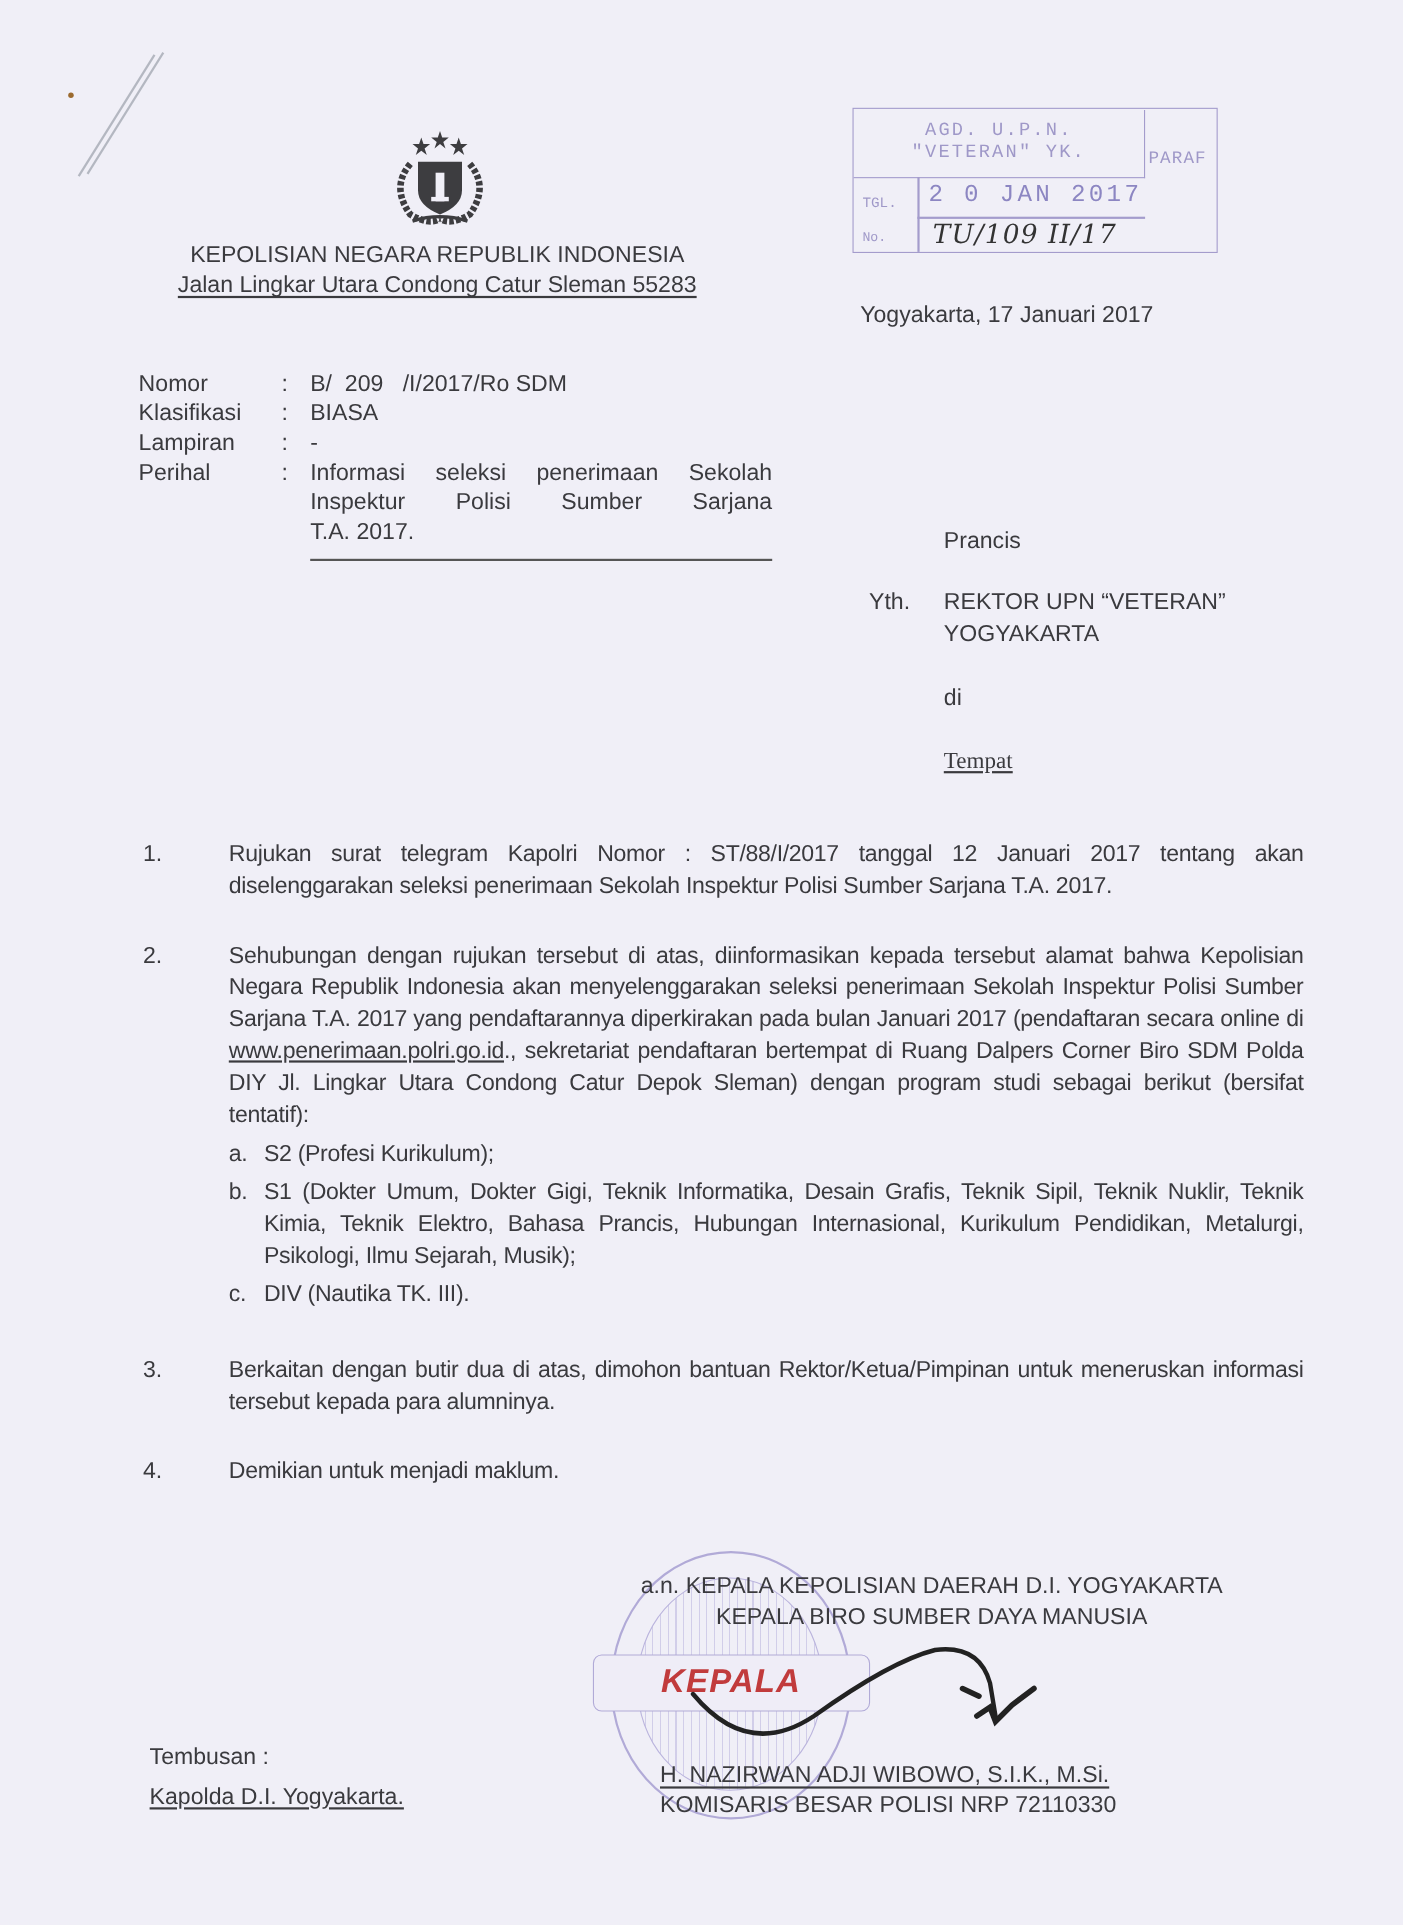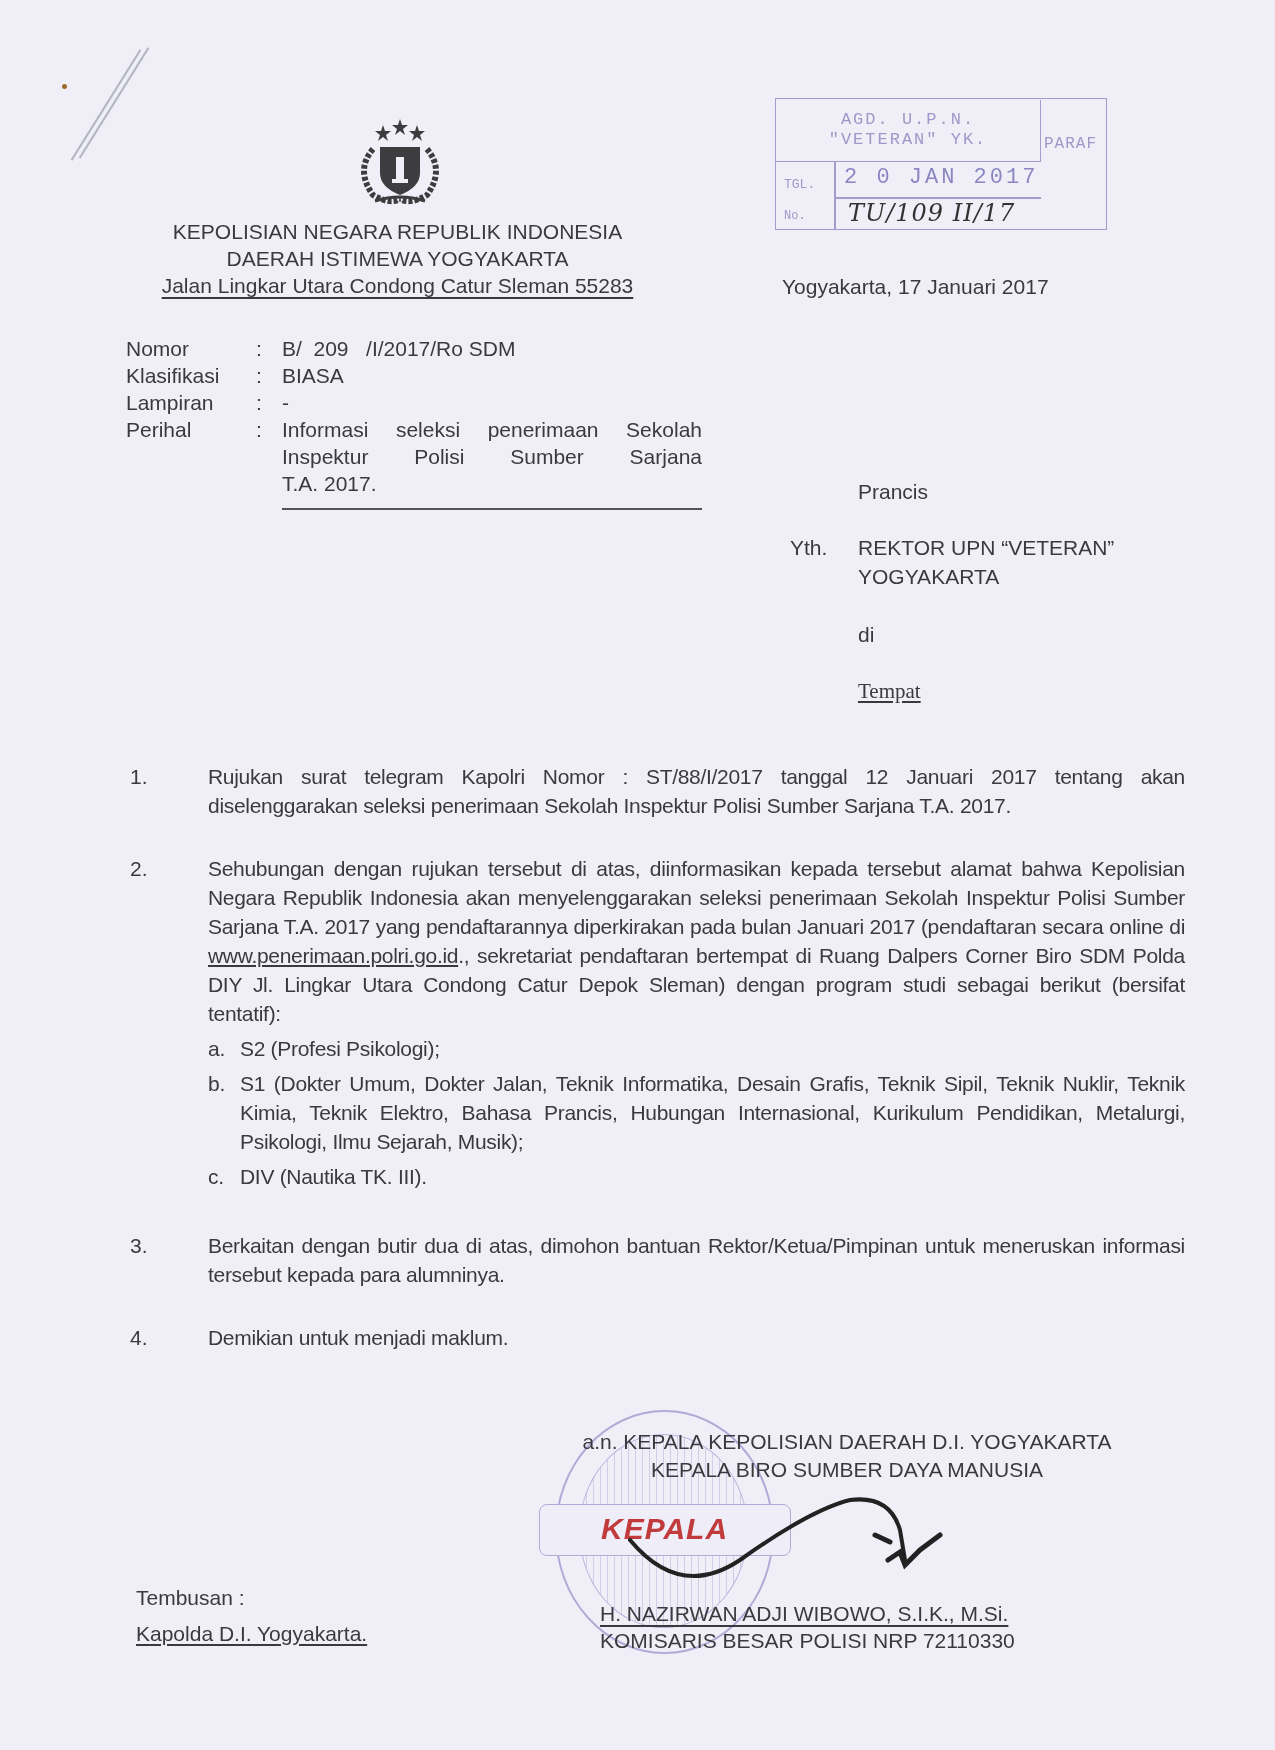--- a/index.html
+++ b/index.html
@@ -97,21 +97,20 @@
     <rect x="61" y="42" width="8" height="26" fill="#f0eff7"></rect>
     <rect x="57" y="64" width="16" height="4" fill="#f0eff7"></rect>
     <path d="M38,34 Q20,55 38,80 Q55,90 65,84" fill="none" stroke="#3d3d40" stroke-width="6" stroke-dasharray="4 2"></path>
     <path d="M92,34 Q110,55 92,80 Q75,90 65,84" fill="none" stroke="#3d3d40" stroke-width="6" stroke-dasharray="4 2"></path>
     <path d="M40,86 Q65,78 90,86" fill="none" stroke="#3d3d40" stroke-width="3"></path>
   </svg>
 </div>
 
 <div class="abs lh">
   <div>KEPOLISIAN NEGARA REPUBLIK INDONESIA</div>
-  <div>DAERAH ISTIMEWA YOGYAKARTA</div>
   <div><span class="addr">Jalan Lingkar Utara Condong Catur Sleman 55283</span></div>
 </div>
 
 <div class="abs stamp">
   <div class="hdr">
     <div>AGD. U.P.N.</div>
     <div>"VETERAN" YK.</div>
   </div>
   <div class="paraf">PARAF</div>
   <div class="vdiv"></div>
@@ -166,25 +165,25 @@
     <div class="num">1.</div>
     <div class="content">Rujukan surat telegram Kapolri Nomor : ST/88/I/2017 tanggal 12 Januari 2017  tentang akan diselenggarakan seleksi penerimaan Sekolah Inspektur Polisi  Sumber Sarjana T.A. 2017.</div>
   </div>
   <div class="para">
     <div class="num">2.</div>
     <div class="content">
       <span>Sehubungan dengan rujukan tersebut di atas, diinformasikan kepada tersebut alamat bahwa Kepolisian Negara Republik Indonesia akan menyelenggarakan seleksi penerimaan Sekolah Inspektur Polisi Sumber Sarjana T.A. 2017 yang pendaftarannya diperkirakan pada bulan Januari 2017 (pendaftaran secara online di </span><span class="link">www.penerimaan.polri.go.id</span><span>., sekretariat pendaftaran  bertempat di Ruang Dalpers Corner Biro SDM Polda DIY Jl. Lingkar Utara Condong Catur Depok Sleman) dengan program studi sebagai berikut (bersifat tentatif):</span>
       <div class="sublist">
         <div class="sub">
           <span class="lt">a.</span>
-          <span class="tx">S2 (Profesi Psikologi);</span>
+          <span class="tx">S2 (Profesi Kurikulum);</span>
         </div>
         <div class="sub">
           <span class="lt">b.</span>
-          <span class="tx">S1 (Dokter Umum, Dokter Jalan, Teknik Informatika, Desain Grafis, Teknik Sipil, Teknik Nuklir, Teknik Kimia, Teknik Elektro, Bahasa Prancis, Hubungan Internasional, Kurikulum Pendidikan, Metalurgi, Psikologi, Ilmu Sejarah, Musik);</span>
+          <span class="tx">S1 (Dokter Umum, Dokter Gigi, Teknik Informatika, Desain Grafis, Teknik Sipil, Teknik Nuklir, Teknik Kimia, Teknik Elektro, Bahasa Prancis, Hubungan Internasional, Kurikulum Pendidikan, Metalurgi, Psikologi, Ilmu Sejarah, Musik);</span>
         </div>
         <div class="sub">
           <span class="lt">c.</span>
           <span class="tx">DIV (Nautika TK. III).</span>
         </div>
       </div>
     </div>
   </div>
   <div class="para">
     <div class="num">3.</div>

